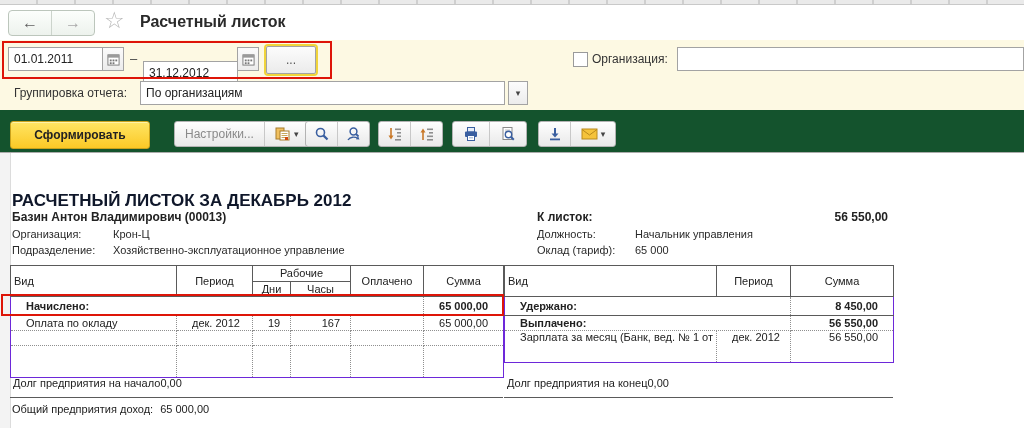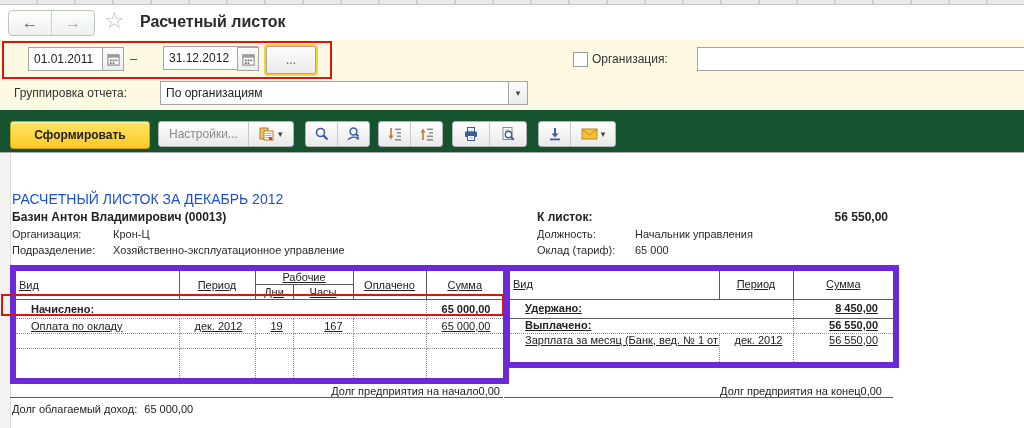--- a/index.html
+++ b/index.html
@@ -16,27 +16,27 @@
   .nav-btn{width:42px;height:24px;display:flex;align-items:center;justify-content:center;
            font-size:16px;font-weight:bold;cursor:pointer;}
   .nav-btn + .nav-btn{border-left:1px solid #ccd4cc;}
   .back{color:#5f5f5f;} .fwd{color:#a8a8a8;}
   .star{position:absolute;left:104px;top:2px;font-size:23px;color:#b8b8b8;cursor:pointer;}
   .page-title{position:absolute;left:140px;top:8px;margin:0;font-size:16px;font-weight:bold;color:#2a2a2a;}
 
   
   .filter-panel{position:absolute;left:0;top:40px;width:1024px;height:70px;background:#fdf9e3;}
   .inp{position:absolute;height:24px;border:1px solid #a3a3a3;background:#fff;
-       font:12px "Liberation Sans","DejaVu Sans",sans-serif;padding:0 5px;box-sizing:border-box;color:#222;margin-left:20px;}
+       font:12px "Liberation Sans","DejaVu Sans",sans-serif;padding:0 5px;box-sizing:border-box;color:#222;}
   .inp-date-from{left:8px;top:7px;width:95px;}
   .cal-btn{position:absolute;width:22px;height:24px;border:1px solid #a3a3a3;background:linear-gradient(#fbfbfb,#ececec);
            display:flex;align-items:center;justify-content:center;box-sizing:border-box;cursor:pointer;}
   .cal1{left:102px;top:7px;} .cal2{left:237px;top:7px;}
   .date-sep{position:absolute;left:130px;top:11px;font-size:13px;color:#444;}
-  .inp-date-to{left:143px;top:6px;width:95px;}
+  .inp-date-to{left:143px;top:21px;width:95px;}
   .more-btn{position:absolute;left:266px;top:6px;width:48px;height:26px;border:1px solid #a3a3a3;border-radius:2px;
             background:linear-gradient(#fcfcfc,#ebebeb);box-shadow:0 0 0 2px #f0d43a;
             font-size:12px;color:#555;display:flex;align-items:center;justify-content:center;cursor:pointer;}
   .checkbox{position:absolute;left:573px;top:12px;width:13px;height:13px;border:1px solid #9a9a9a;background:#fff;cursor:pointer;}
   .org-label{position:absolute;left:592px;top:12px;font-size:12px;color:#333;}
   .inp-org{left:677px;top:7px;width:347px;}
   .grouping-label{position:absolute;left:14px;top:46px;font-size:12px;color:#333;}
   .inp-grouping{left:140px;top:41px;width:365px;}
   .combo-btn{position:absolute;left:508px;top:41px;width:20px;height:24px;border:1px solid #a3a3a3;
              background:linear-gradient(#fcfcfc,#ececec);display:flex;align-items:center;justify-content:center;
@@ -47,51 +47,51 @@
   .gen-btn{position:absolute;left:10px;top:11px;width:138px;height:26px;border:1px solid #caa21c;border-radius:3px;
            background:linear-gradient(#ffe564,#fbc926);font-size:12px;font-weight:bold;color:#222;
            display:flex;align-items:center;justify-content:center;cursor:pointer;
            box-shadow:inset 0 1px 0 #fff3a8;}
   .btn-group{position:absolute;top:11px;height:26px;display:flex;border:1px solid #b3b3b3;border-radius:3px;
              background:linear-gradient(#fefefe,#e9e9e9);box-sizing:border-box;overflow:hidden;}
   .seg{display:flex;align-items:center;justify-content:center;height:100%;cursor:pointer;}
   .seg + .seg{border-left:1px solid #c8c8c8;}
   .seg-text{padding:0 10px;font-size:12px;color:#8a8a8a;}
   .caret{font-size:9px;color:#444;margin-left:3px;}
-  .g-settings{left:158px;} .g-search{left:305px;} .g-tree{left:378px;} .g-print{left:452px;} .g-export{left:538px;}
+  .g-settings{left:174px;} .g-search{left:305px;} .g-tree{left:378px;} .g-print{left:452px;} .g-export{left:538px;}
   .seg-icon{width:31px;} .seg-wide{width:36px;} .seg-caret{width:44px;}
 
   
   .report{position:absolute;left:0;top:153px;width:1024px;height:275px;background:#fff;font-size:11px;}
   .gutter{position:absolute;left:0;top:0;width:10px;height:275px;background:#f3f3f3;border-right:1px solid #dcdcdc;}
   .org-hdr{position:absolute;left:14px;top:5px;font-size:13px;font-weight:bold;color:#1f1f1f;}
-  .rpt-title{position:absolute;left:12px;top:38px;font-size:14px;color:#1d4ed8;}
+  .rpt-title{position:absolute;left:12px;top:38px;font-size:17px;color:#0f172a;font-weight:bold;}
   .emp{position:absolute;left:12px;top:57px;font-size:12px;font-weight:bold;}
   .topay-lbl{position:absolute;left:537px;top:57px;font-size:12px;font-weight:bold;}
   .topay-val{position:absolute;left:760px;top:57px;width:128px;text-align:right;font-size:12px;font-weight:bold;}
   .info-line{position:absolute;display:flex;font-size:11px;color:#2a2a2a;line-height:13px;}
   .il-1{left:12px;top:75px;} .il-2{left:12px;top:91px;}
   .ir-1{left:537px;top:75px;} .ir-2{left:537px;top:91px;}
   .lblw{width:101px;} .lblw2{width:98px;}
 
   table.rpt{position:absolute;border-collapse:collapse;table-layout:fixed;font-size:11px;color:#222;
-            border:6px solid #6d28d9;text-decoration:underline;}
+            border:1px solid #6d28d9;}
   .tbl-left{left:10px;top:112px;width:493px;}
   .tbl-right{left:504px;top:112px;width:389px;}
   table.rpt th{border:1px solid #5a5a5a;font-weight:normal;text-align:center;padding:0 3px;line-height:13px;
                overflow:hidden;white-space:nowrap;}
   table.rpt td{border:1px dotted #8f8f8f;padding:0 15px;line-height:13px;overflow:hidden;white-space:nowrap;}
   table.rpt .left{text-align:left;}
   .num{text-align:right;}
   .b{font-weight:bold;}
   tr.h16{height:16px;} tr.h15{height:15px;} tr.h19{height:19px;} tr.h31{height:31px;} tr.h32{height:32px;}
   tr.solid-top td{border-top:1px solid #5a5a5a;}
   td.wrap{white-space:normal;line-height:13px;}
-  .debt-row{position:absolute;display:flex;justify-content:flex-end;align-items:flex-end;
-            border-bottom:1px solid #5a5a5a;font-size:11px;padding:0 3px 0 3px;box-sizing:border-box;height:20px;}
+  .debt-row{position:absolute;display:flex;justify-content:flex-start;align-items:flex-end;
+            border-bottom:1px solid #5a5a5a;font-size:11px;padding:0 3px 8px 3px;box-sizing:border-box;height:20px;}
   .debt-left{left:10px;top:225px;width:493px;}
   .debt-right{left:504px;top:225px;width:389px;}
   .debt-right .dval{padding-right:8px;}
   .taxable{position:absolute;left:12px;top:250px;font-size:11px;}
   .taxable span + span{margin-left:4px;}
 
   
   .ann{position:absolute;border:2px solid #de1508;pointer-events:none;z-index:20;box-sizing:border-box;}
   .ann1{left:2px;top:41px;width:330px;height:38px;}
   .ann2{left:1px;top:294px;width:503px;height:22px;}
@@ -374,20 +374,20 @@
     <div class="debt-row debt-left">
       <span>Долг предприятия на начало</span>
       <span class="dval">0,00</span>
     </div>
     <div class="debt-row debt-right">
       <span>Долг предприятия на конец</span>
       <span class="dval">0,00</span>
     </div>
 
     <div class="taxable">
-      <span>Долг облагаемый доход:</span>
+      <span>Общий предприятия доход:</span>
       <span>65 000,00</span>
     </div>
   </div>
 
   <div class="ann ann1"></div>
   <div class="ann ann2"></div>
 </div>
 
 </body></html>

